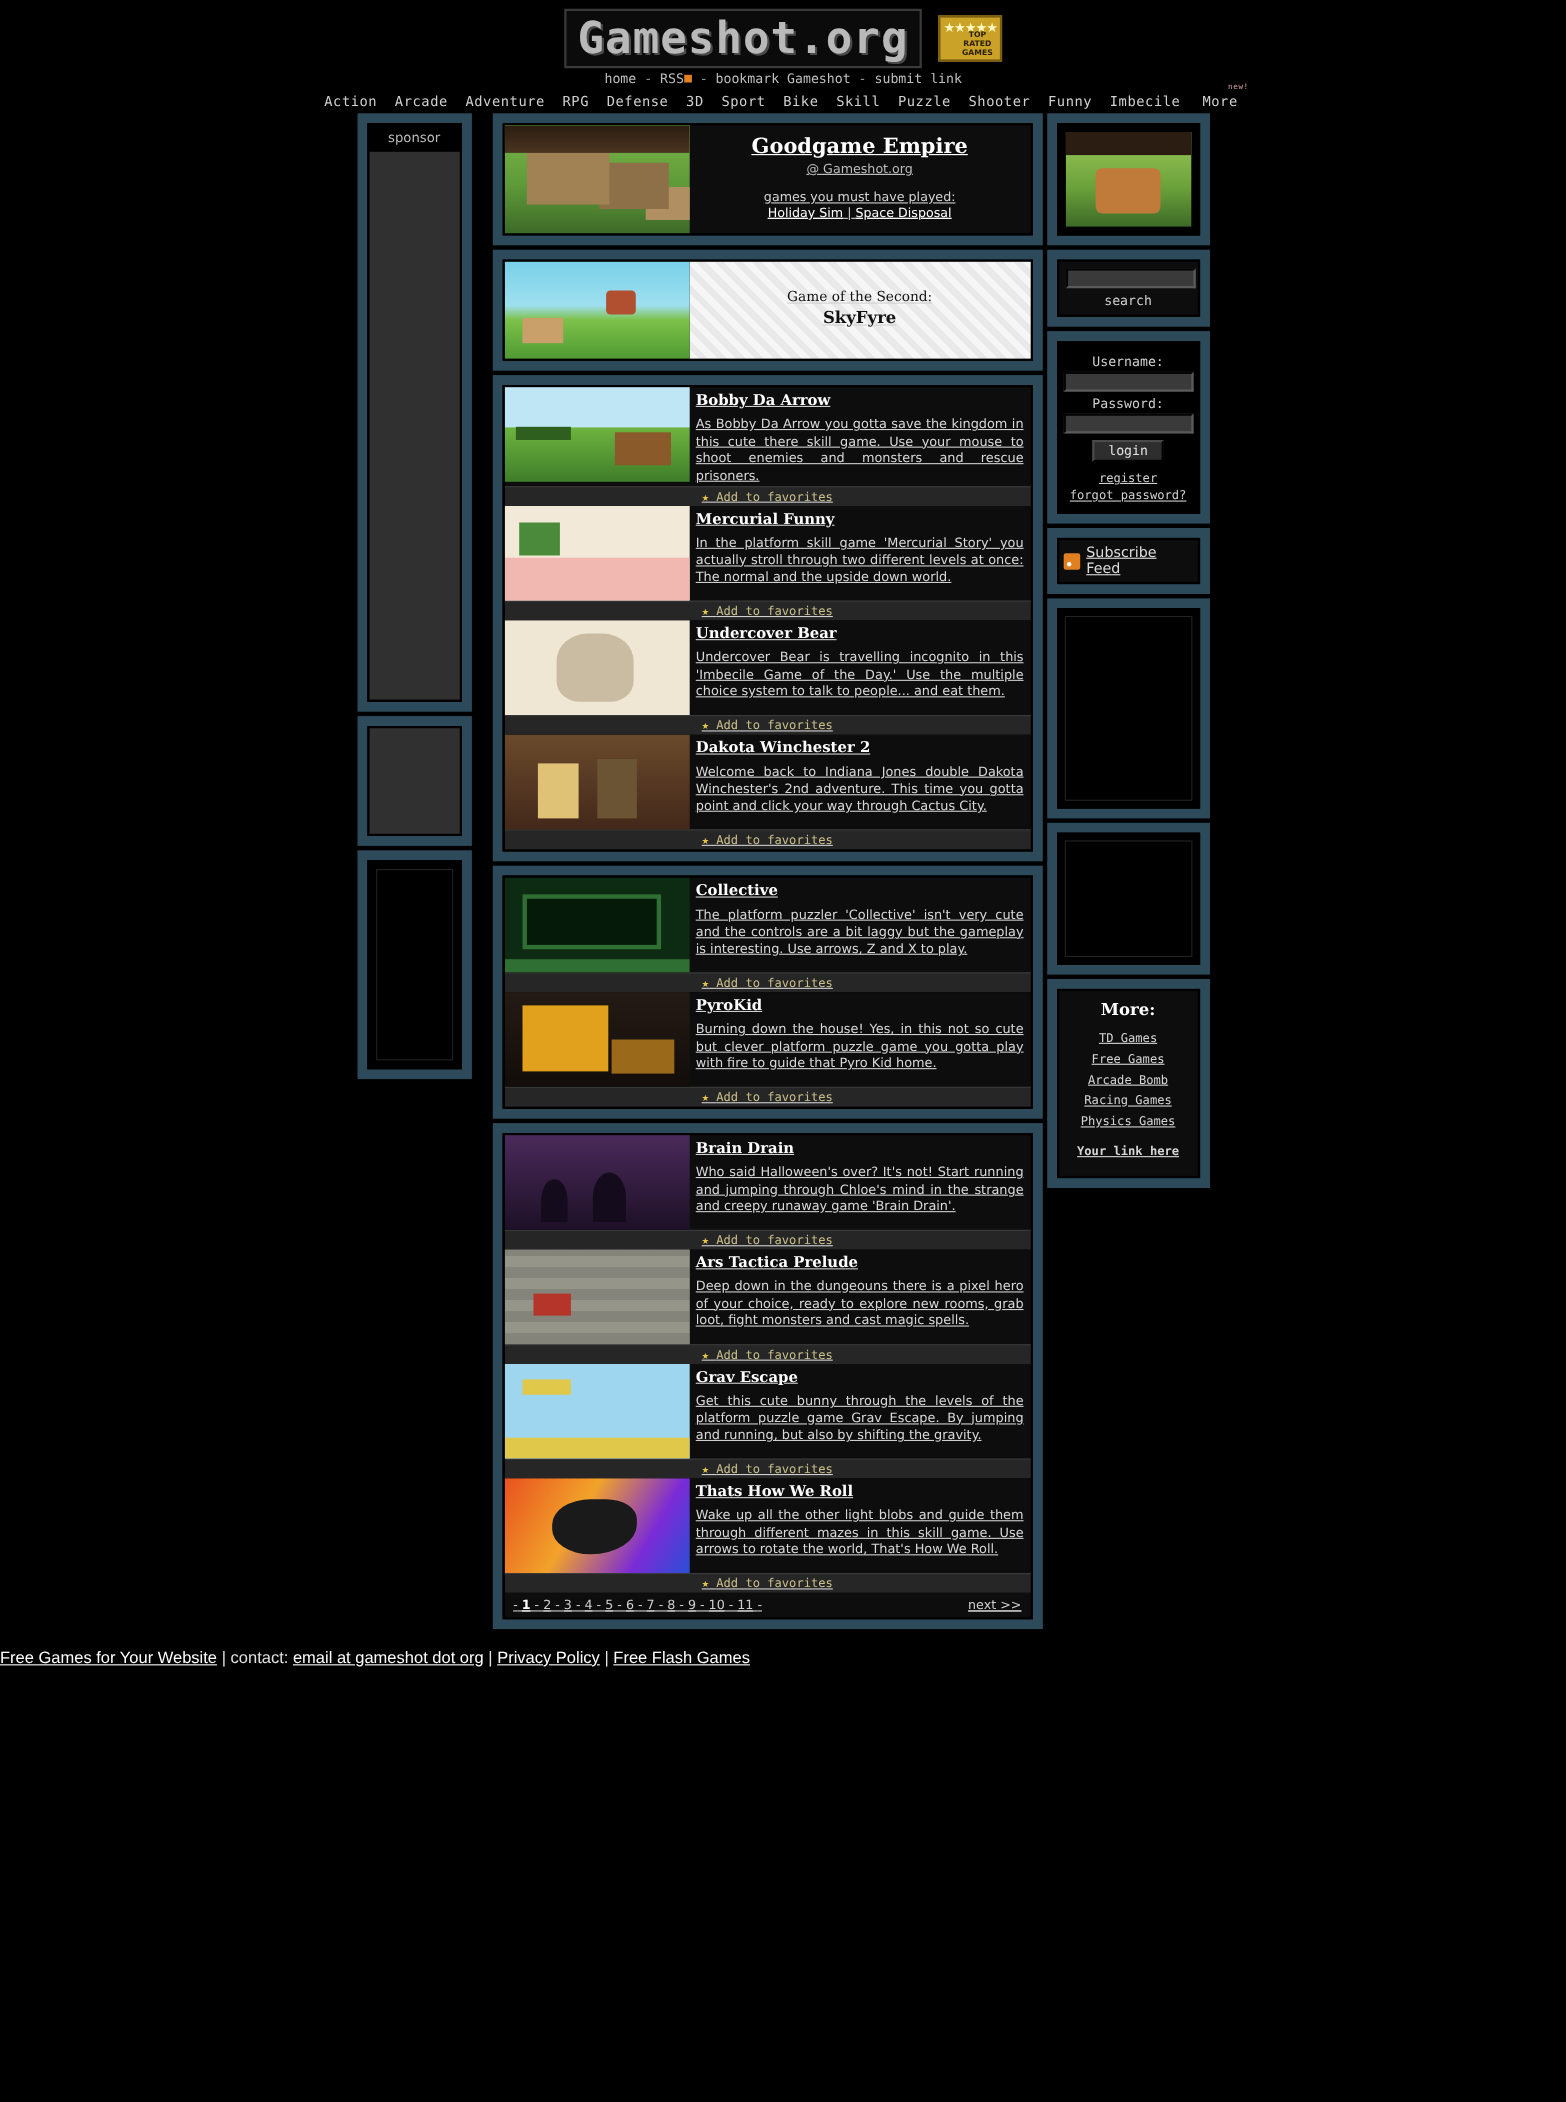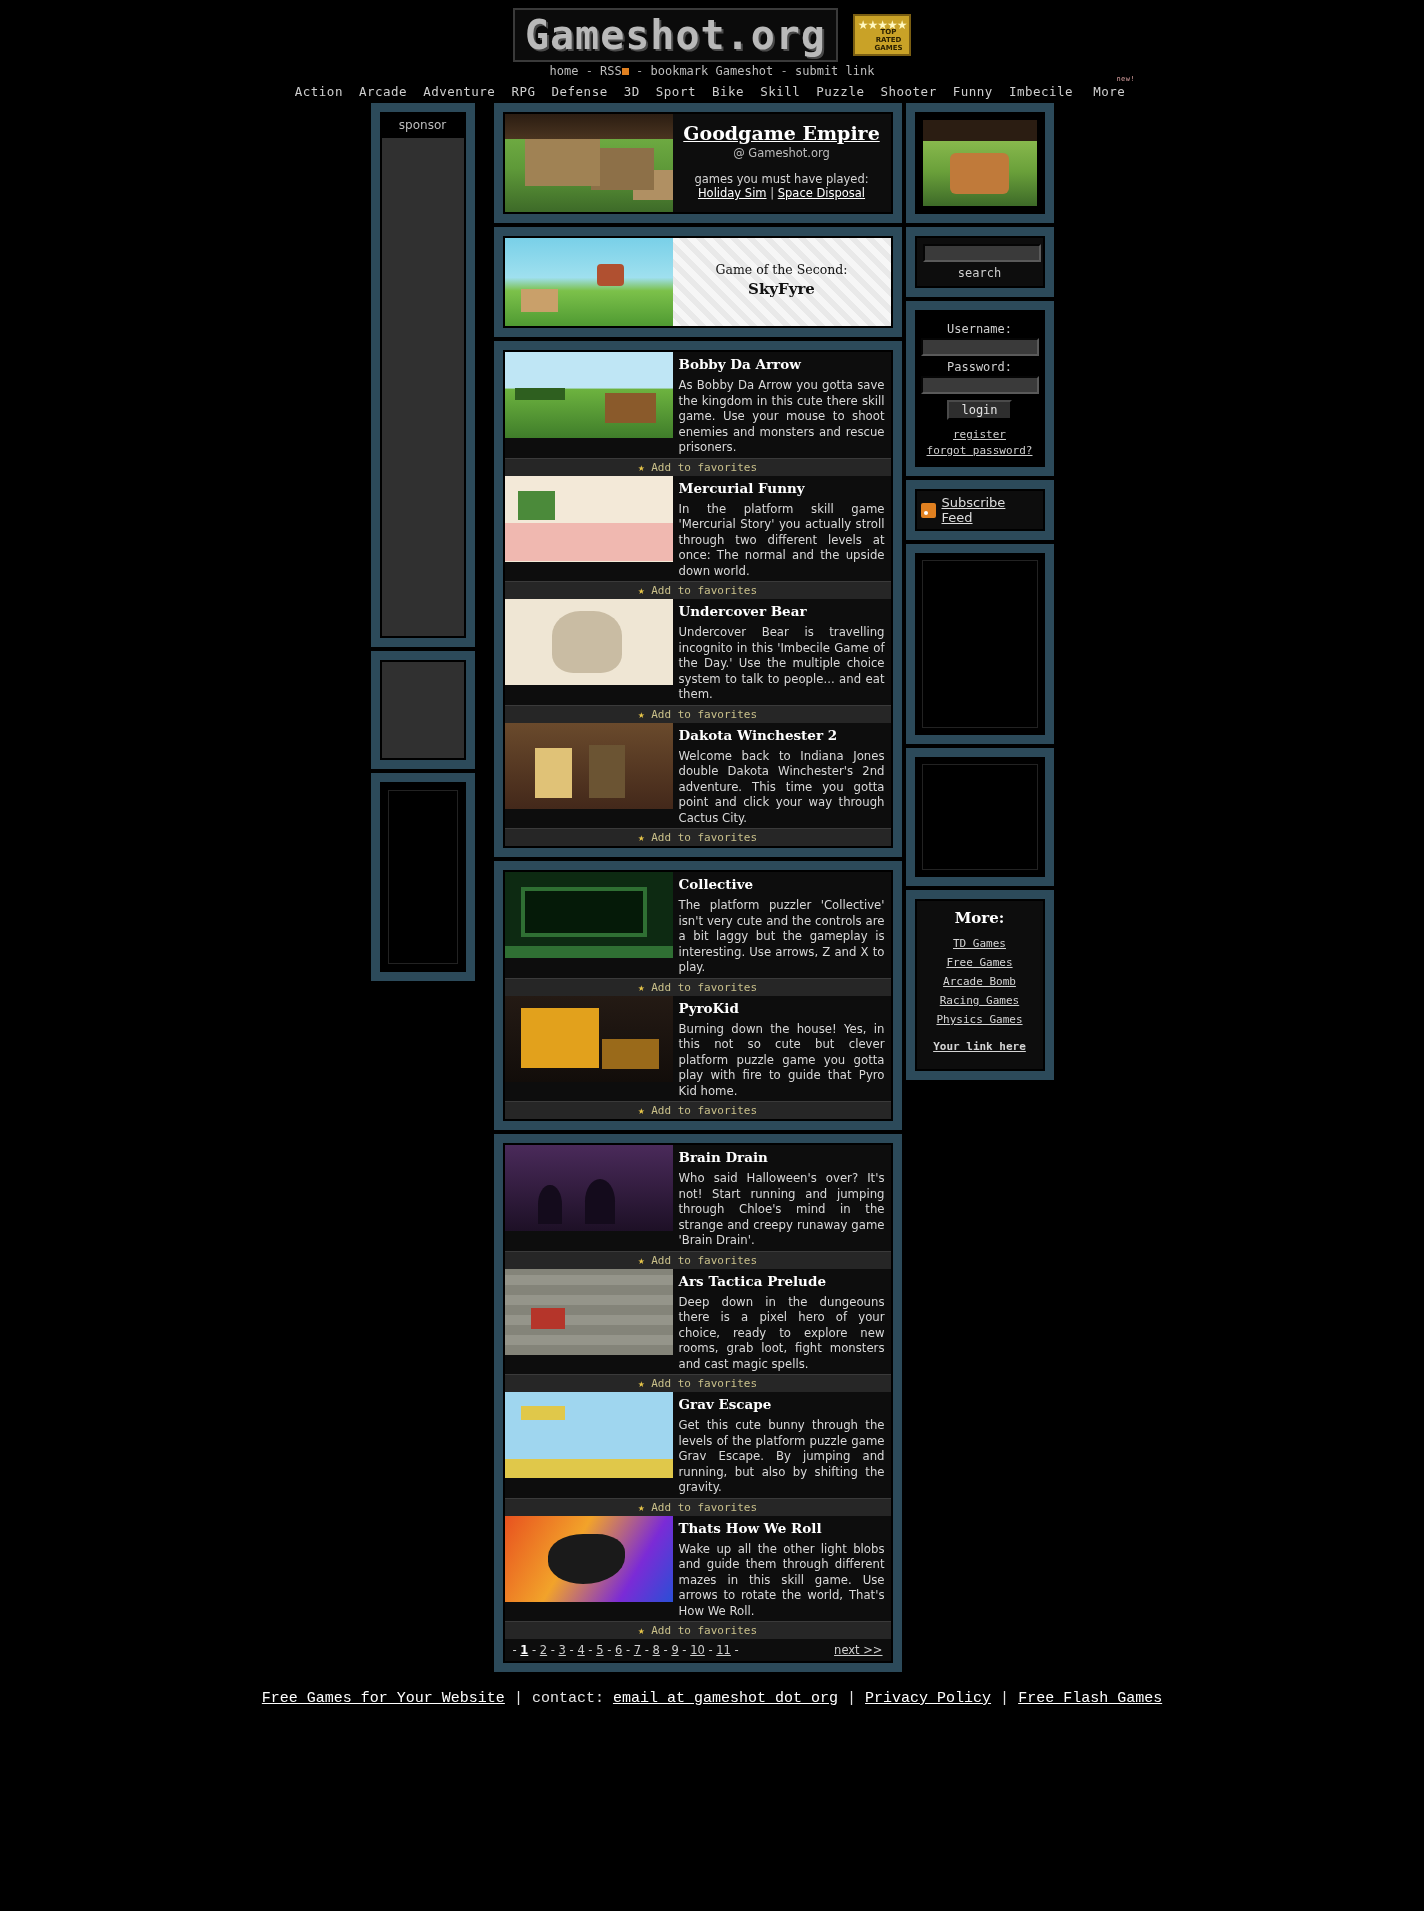--- a/index.html
+++ b/index.html
@@ -101,21 +101,21 @@
     background:
       repeating-linear-gradient(90deg, #bcd5e0 0 7px, #2c4a5a 7px 14px);
     padding: 0;
   }
   .film > .inner {
     background: #000;
     border: 2px solid #000;
   }
 
   .col-left { width: 104px; margin-right: 19px; }
-  .col-mid  { width: 408px; }
+  .col-mid  { width: 500px; text-decoration: underline; }
   .col-right{ width: 148px; margin-left: 4px; }
 
   .sponsor-label {
     text-align: center; color: #bdbdbd; font-size: 12px;
     font-family: "DejaVu Sans", sans-serif;
     padding: 4px 0 6px 0;
   }
   .gray-box { background: #303030; }
   .black-box { background: #000; border: 1px solid #222; }
 
@@ -235,22 +235,22 @@
   }
   .more-box a {
     display: block; font-family: "DejaVu Sans Mono", monospace;
     font-size: 11px; text-decoration: underline; color: #d5d5d5;
     margin: 6px 0;
   }
   .more-box .yourlink { font-weight: bold; margin-top: 14px; }
 
   
   .footer {
-    text-align: center; margin-top: 18px; padding-bottom: 16px;
-    font-family: Liberation Mono, monospace; font-size: 15px; color: #e2e2e2;
+    margin-top: 18px; padding-bottom: 16px;
+    font-family: Liberation Sans, sans-serif; font-size: 15px; color: #e2e2e2;
   }
   .footer a { color: #fff; text-decoration: underline; }
 
   
   .th { position: relative; overflow: hidden; }
   .th-empire { background: linear-gradient(#7ab648 0%, #5f9a39 55%, #3d6a28 100%); }
   .th-empire::before{content:"";position:absolute;left:12%;top:18%;width:45%;height:55%;
     background:#a08254; box-shadow: 60px 10px 0 -6px #8d7048, 96px 26px 0 -12px #b09063;}
   .th-empire::after{content:"";position:absolute;left:0;top:0;width:100%;height:26%;
     background:linear-gradient(#2b1d12,#4a3420);}

